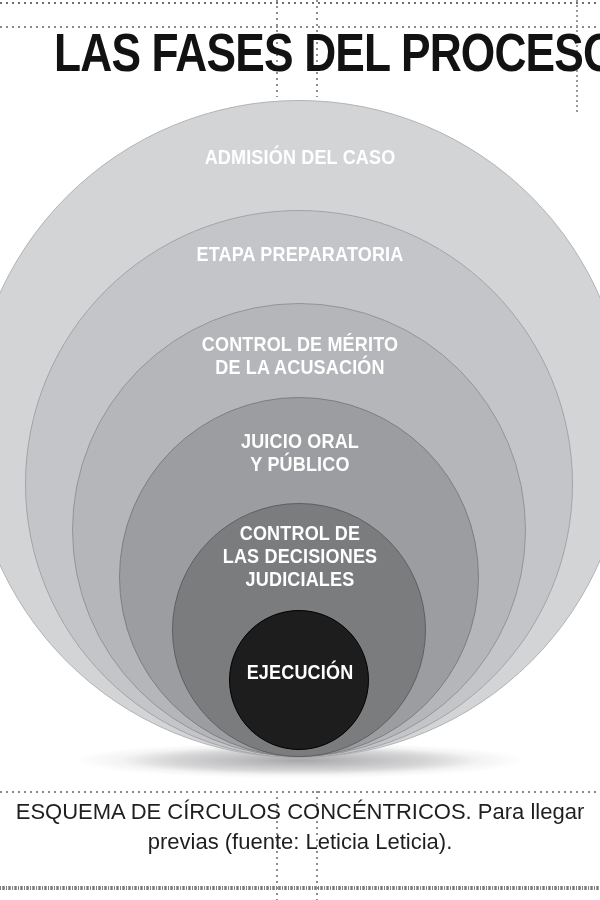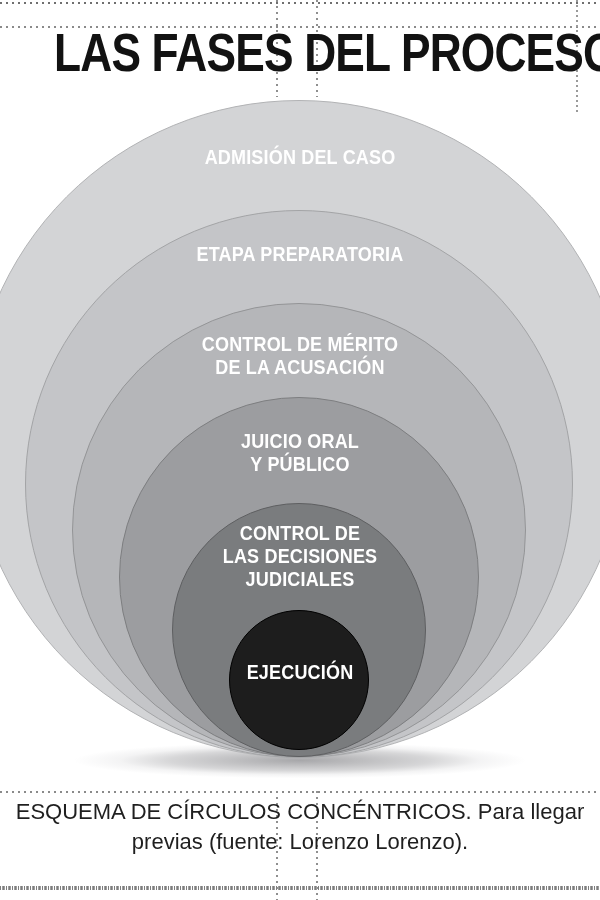--- a/index.html
+++ b/index.html
@@ -107,16 +107,16 @@
 DE LA ACUSACIÓN</div>
   <div class="ring-label l4" style="color: rgb(255, 255, 255);">JUICIO ORAL
 Y PÚBLICO</div>
   <div class="ring-label l5" style="color: rgb(255, 255, 255);">CONTROL DE
 LAS DECISIONES
 JUDICIALES</div>
   <div class="ring-label l6" style="color: rgb(255, 255, 255);">EJECUCIÓN</div>
 
   <div class="caption">
     <div>ESQUEMA DE CÍRCULOS CONCÉNTRICOS. Para llegar</div>
-    <div>previas (fuente: Lorenzo Lorenzo).</div>
+    <div>previas (fuente: Leticia Leticia).</div>
   </div>
 
 </div>
 
 </body></html>

